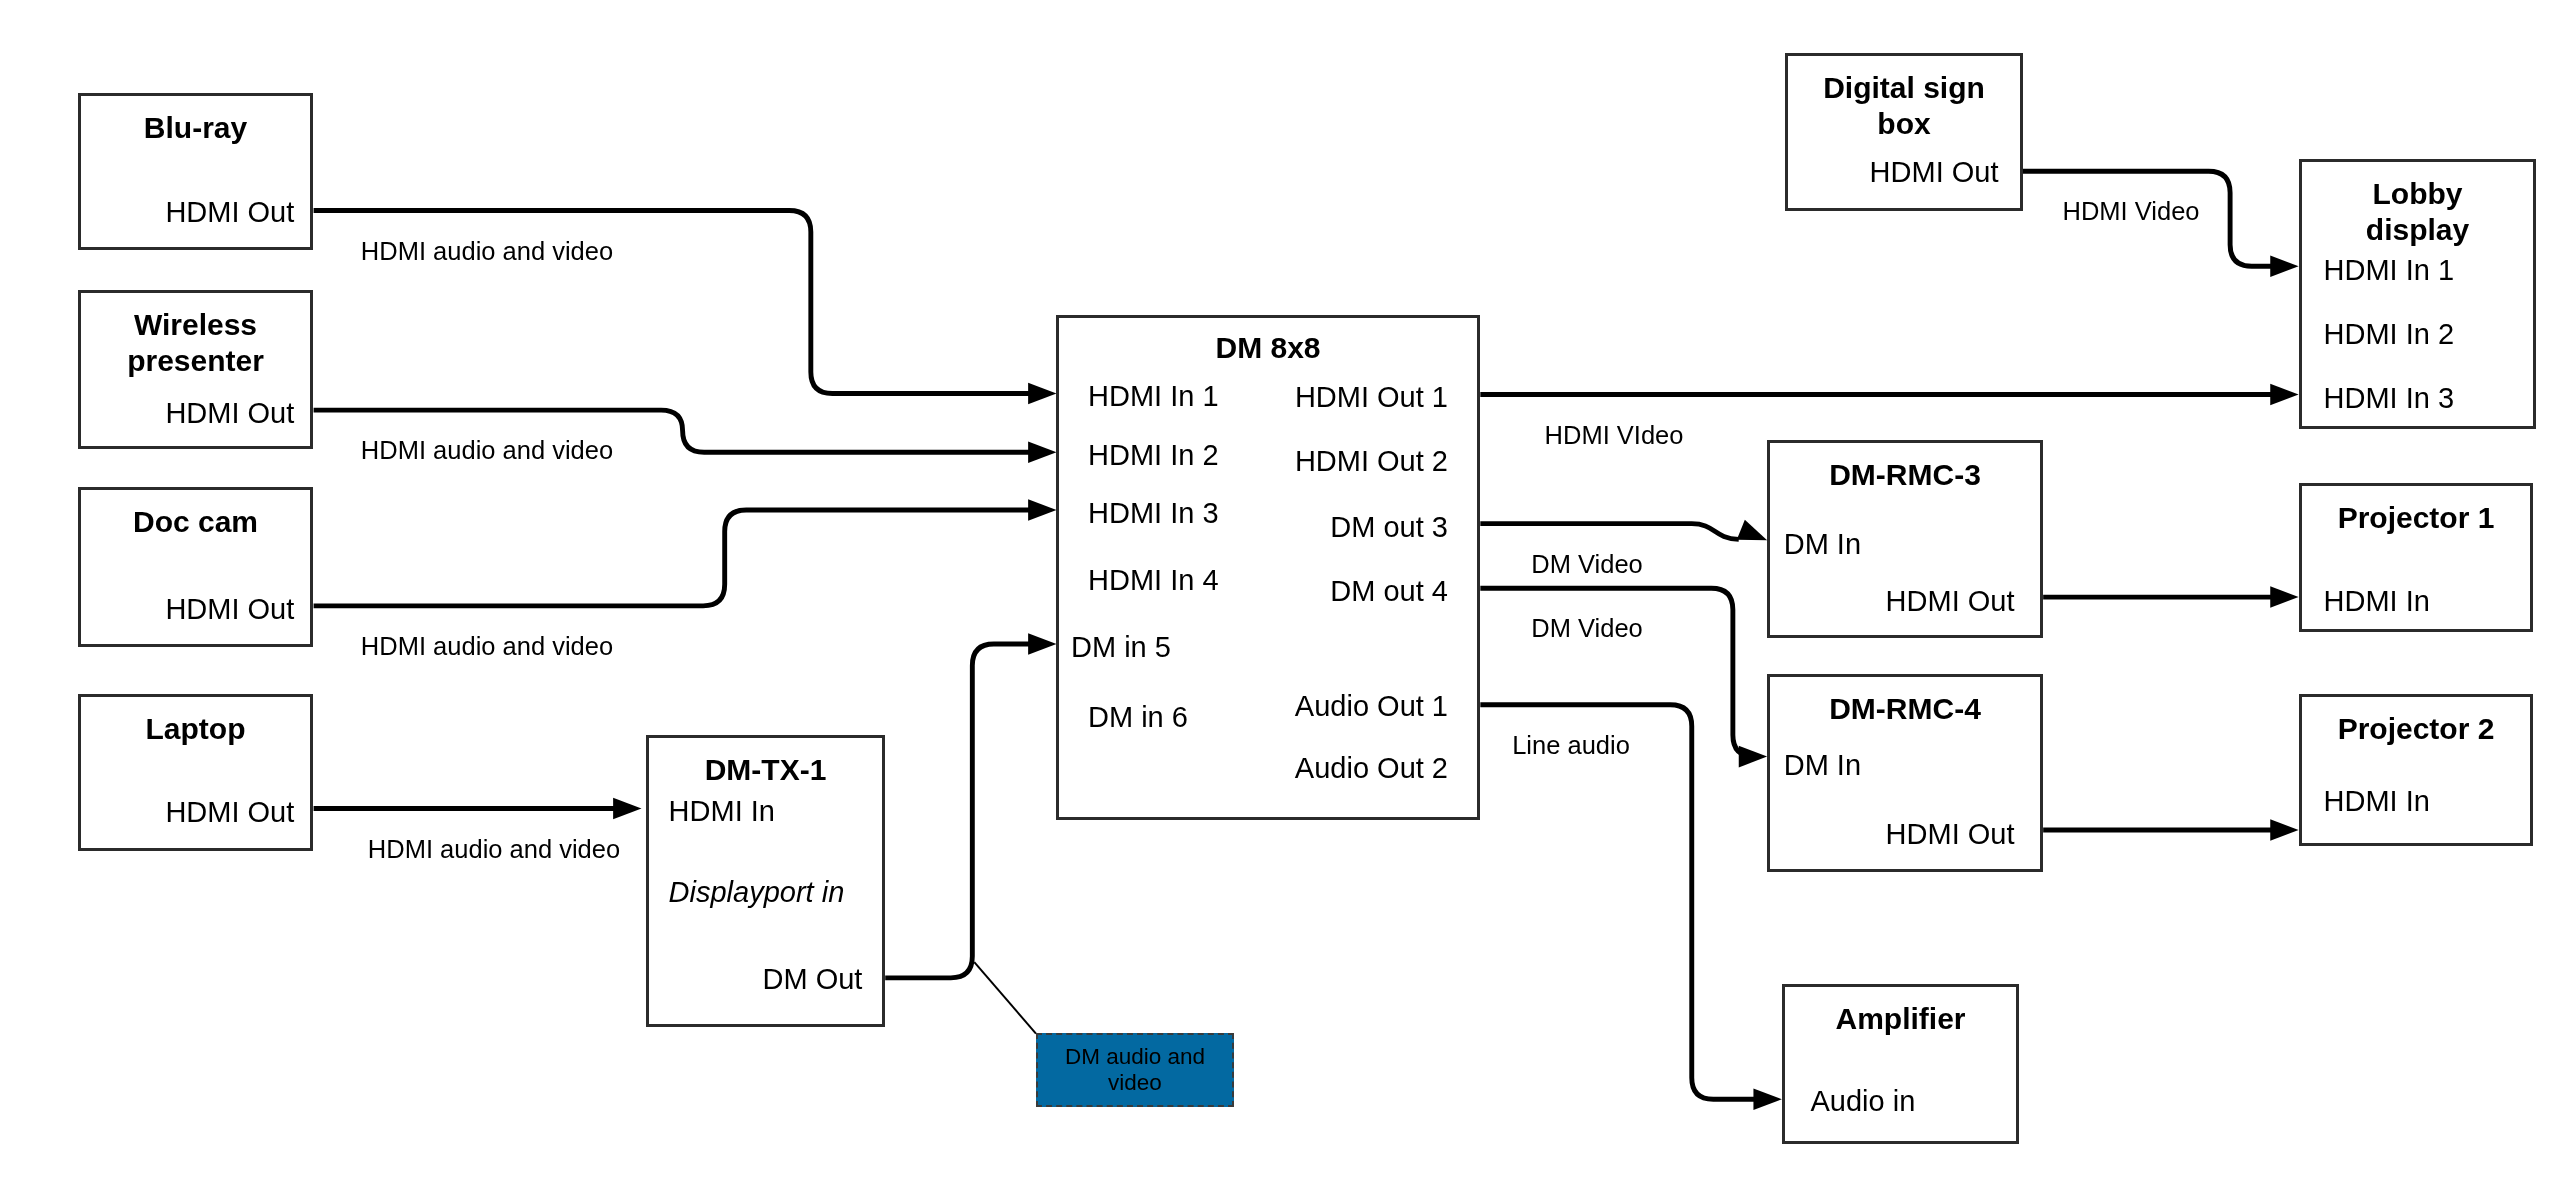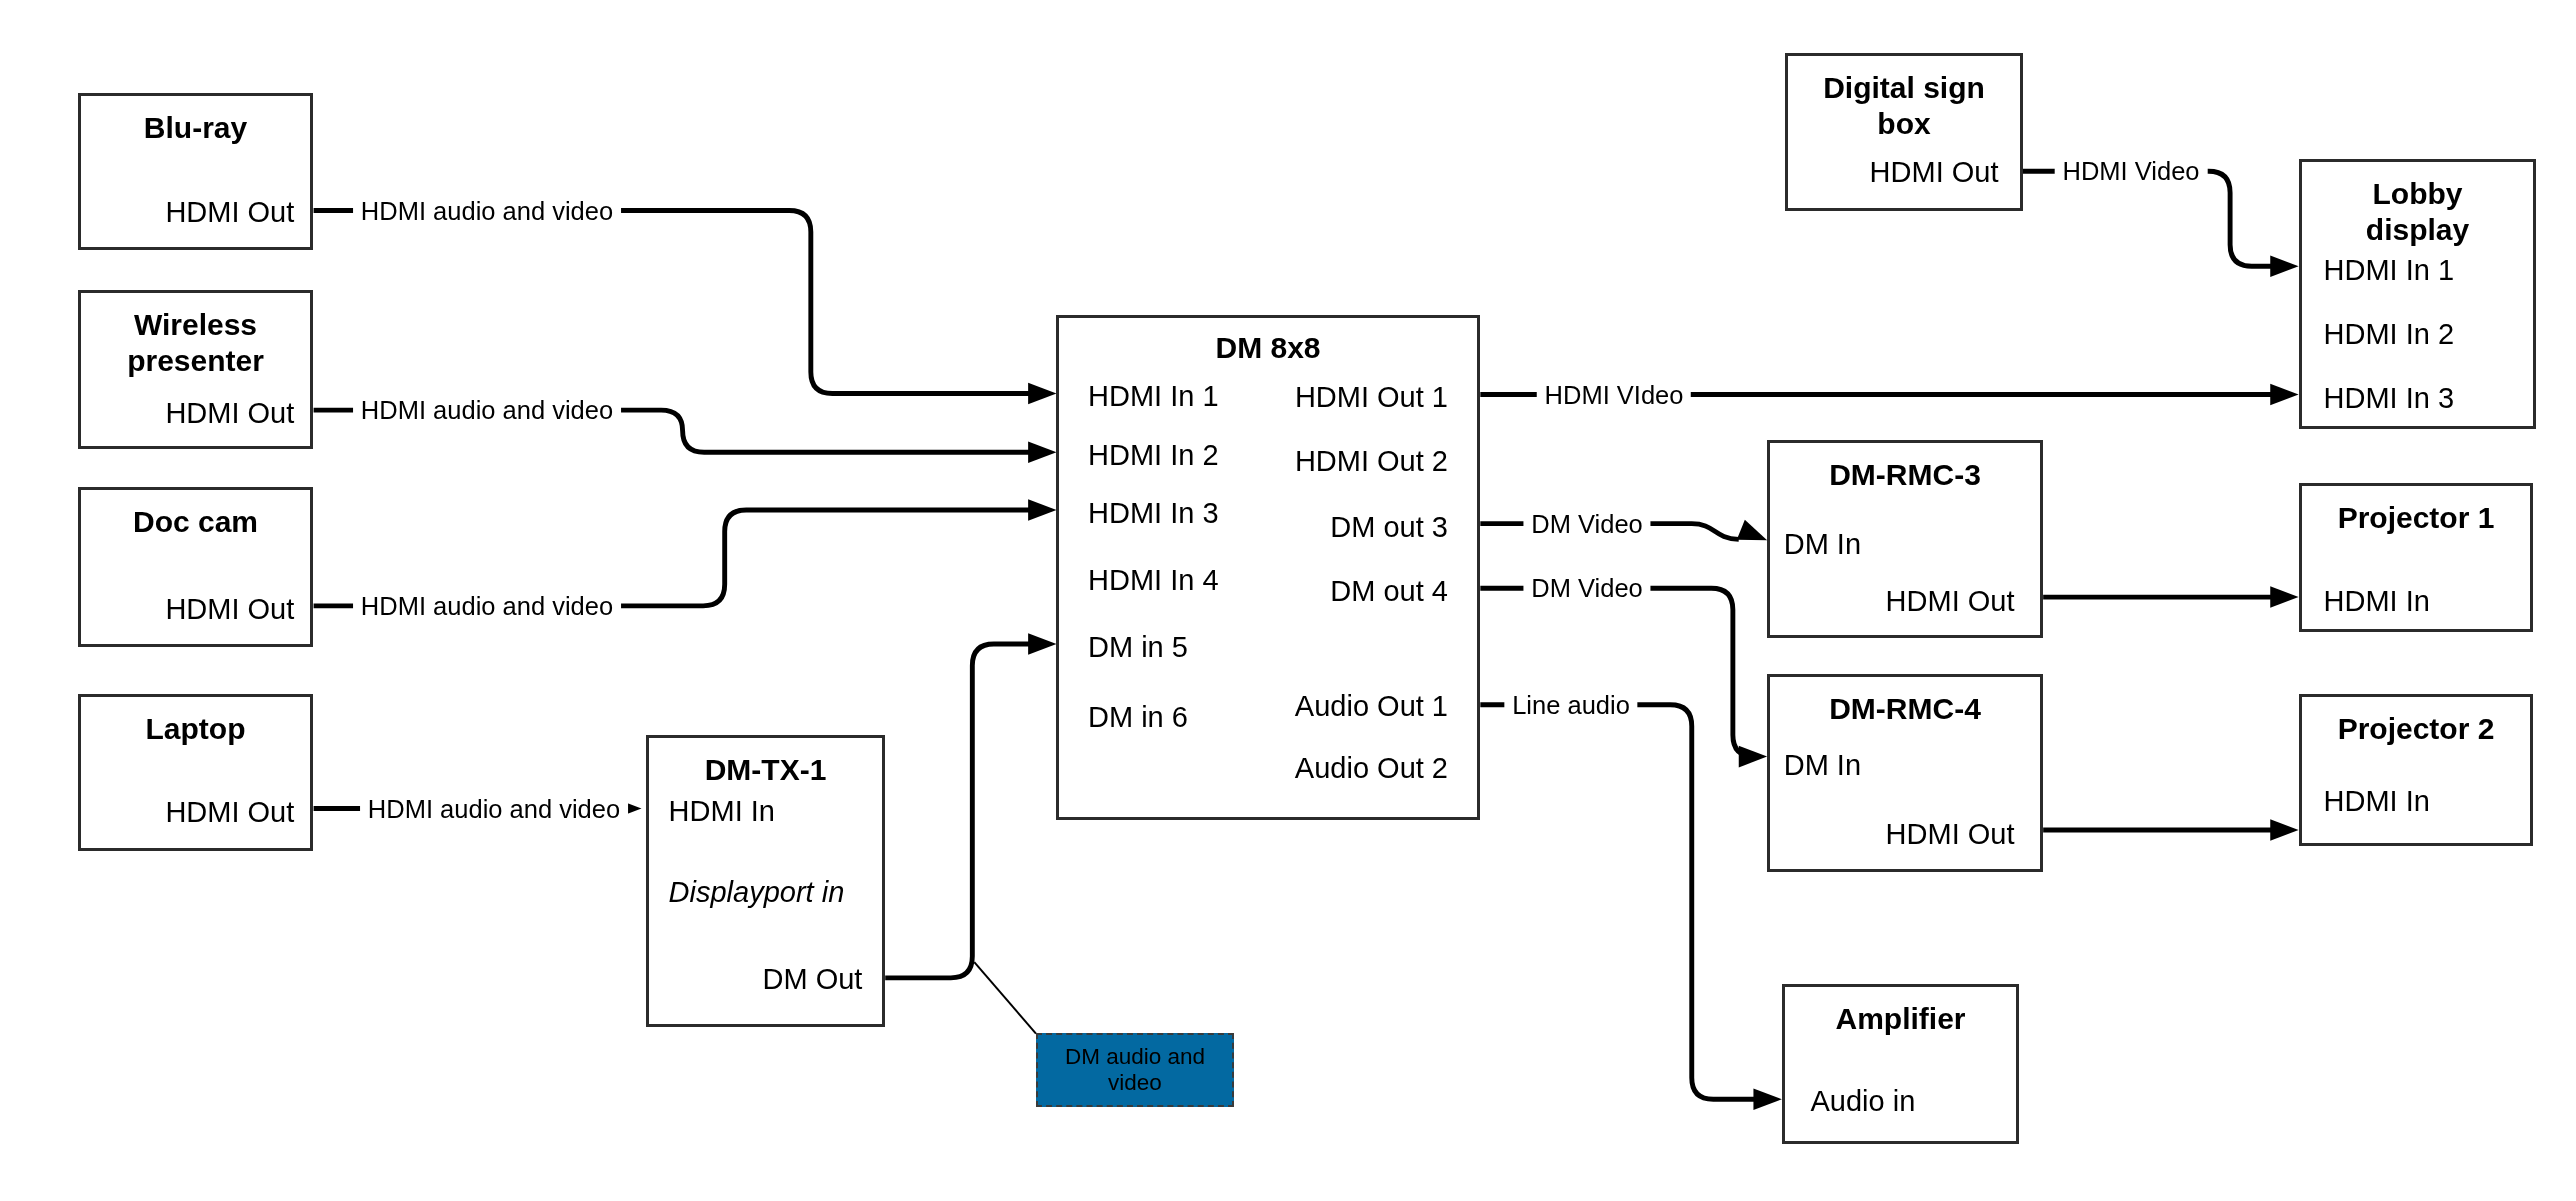--- a/index.html
+++ b/index.html
@@ -34,20 +34,21 @@
     transform:translateY(-50%);
   }
   .port.r{text-align:right;}
   .wire-label{
     position:absolute;
     transform:translate(-50%,-50%);
     background:#ffffff;
     font-size:25.5px;line-height:29px;
     padding:1px 7.8px;
     white-space:nowrap;
+    margin-top:40px;
   }
   .callout-box{
     position:absolute;
     border:2px dashed #3a3a3a;
     background:#0369a1;
     box-sizing:border-box;
     display:flex;align-items:center;justify-content:center;
     text-align:center;
     font-size:22.5px;line-height:26.4px;
     padding:3.9px 13.7px;
@@ -125,21 +126,21 @@
     <span class="port" style="left:19.6px;top:154px;font-style:italic;">Displayport in</span>
     <span class="port r" style="right:19.6px;top:241px;">DM Out</span>
   </div>
 
   <div class="node" style="left:1056px;top:315px;width:424px;height:505px;">
     <div class="node-title" style="top:11.7px;">DM 8x8</div>
     <span class="port" style="left:29px;top:78px;">HDMI In 1</span>
     <span class="port" style="left:29px;top:137px;">HDMI In 2</span>
     <span class="port" style="left:29px;top:195px;">HDMI In 3</span>
     <span class="port" style="left:29px;top:262px;">HDMI In 4</span>
-    <span class="port" style="left:29px;top:329px;">DM in 5</span>
+    <span class="port" style="left:12px;top:329px;">DM in 5</span>
     <span class="port" style="left:29px;top:399px;">DM in 6</span>
     <span class="port r" style="right:29px;top:79px;">HDMI Out 1</span>
     <span class="port r" style="right:29px;top:143px;">HDMI Out 2</span>
     <span class="port r" style="right:29px;top:209px;">DM out 3</span>
     <span class="port r" style="right:29px;top:273px;">DM out 4</span>
     <span class="port r" style="right:29px;top:388px;">Audio Out 1</span>
     <span class="port r" style="right:29px;top:450px;">Audio Out 2</span>
   </div>
 
   <div class="node" style="left:1785px;top:53px;width:238px;height:158px;">

